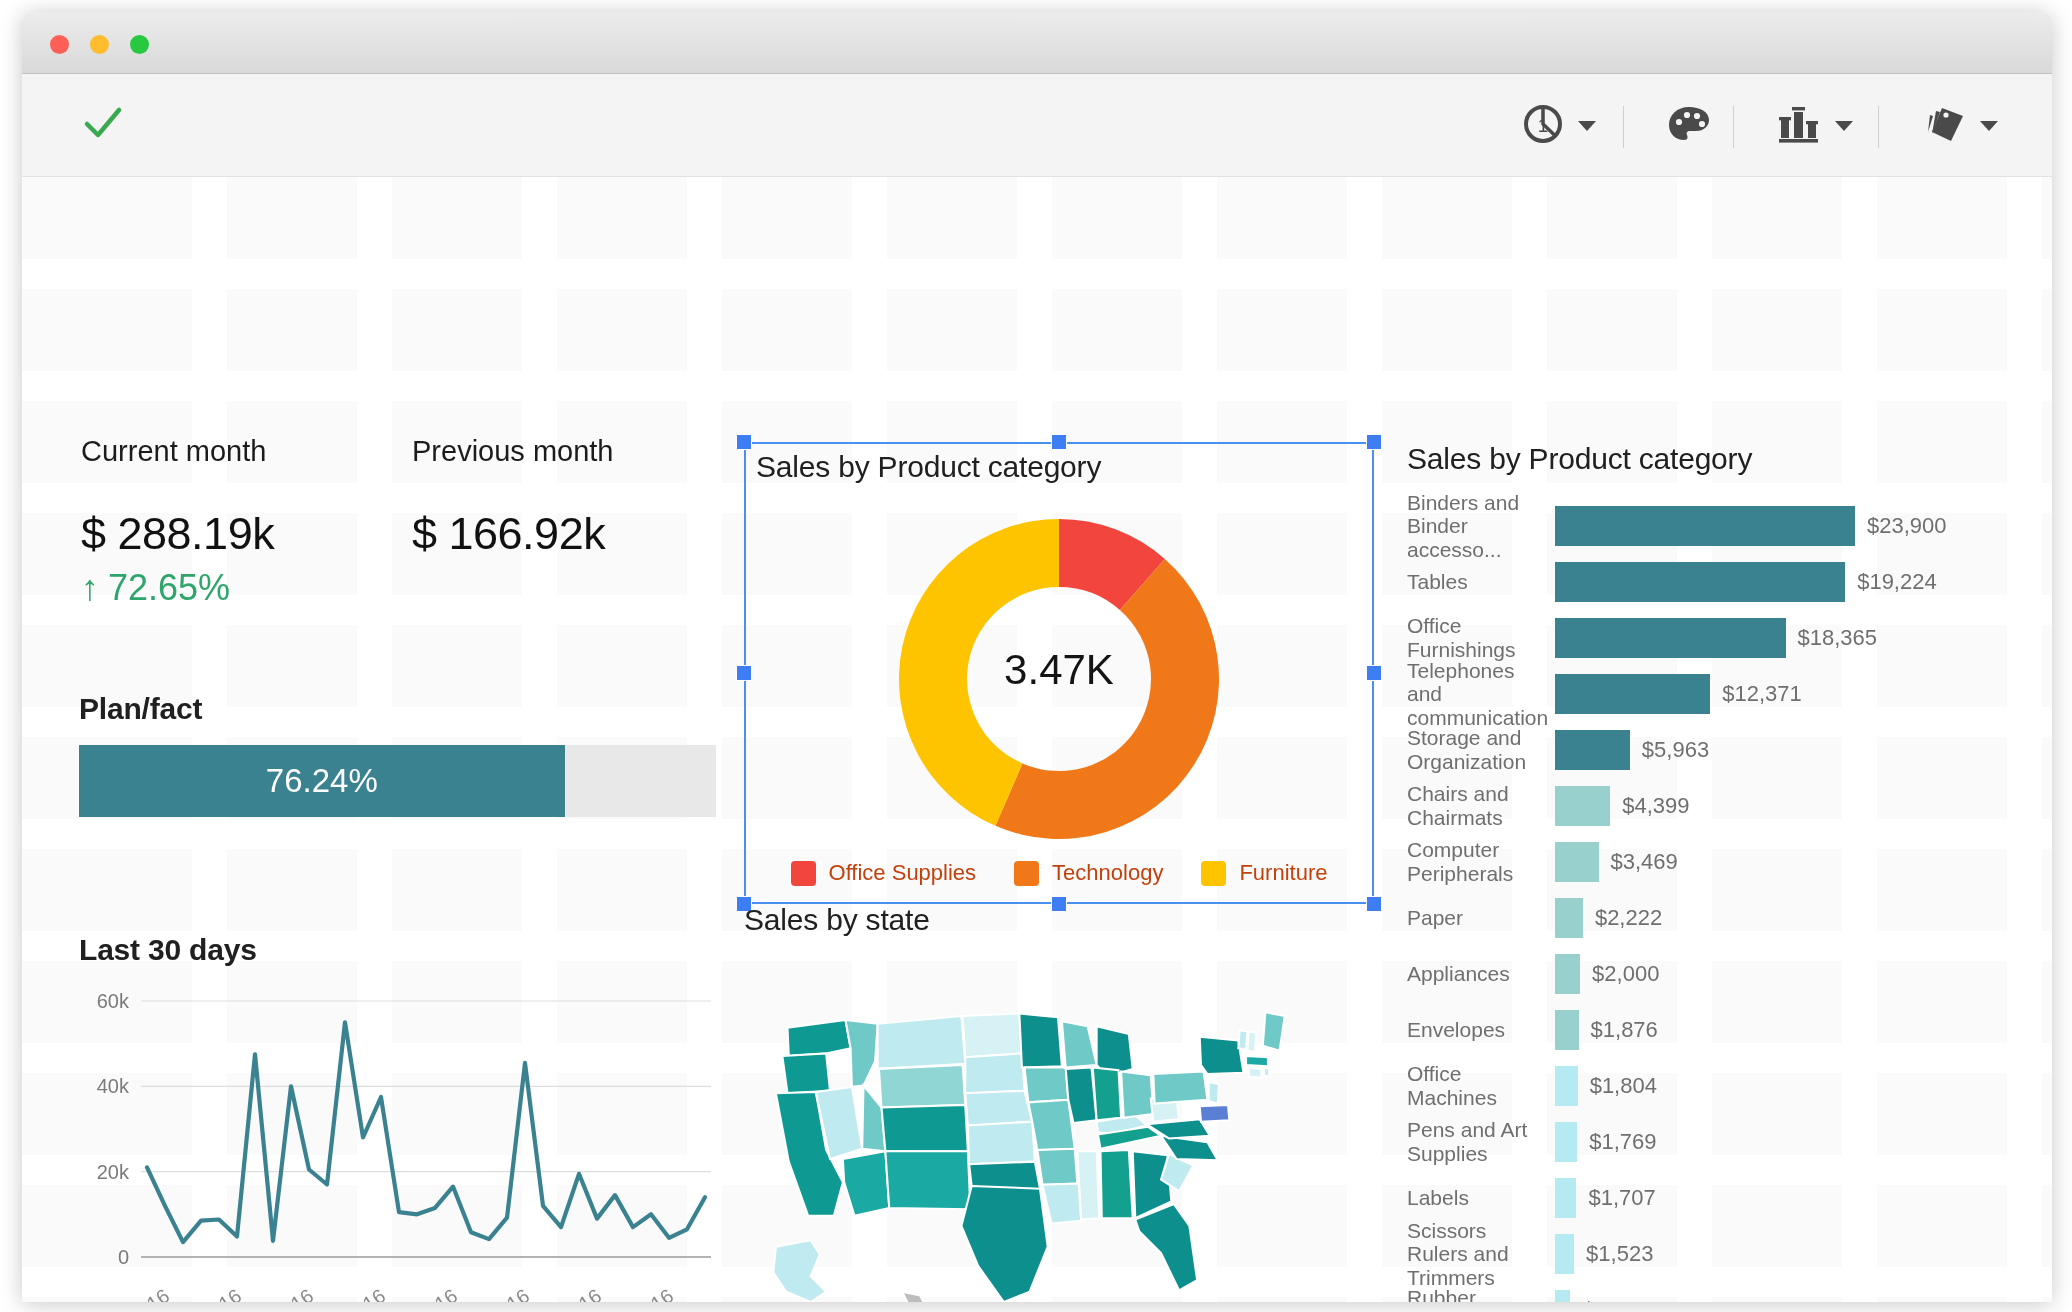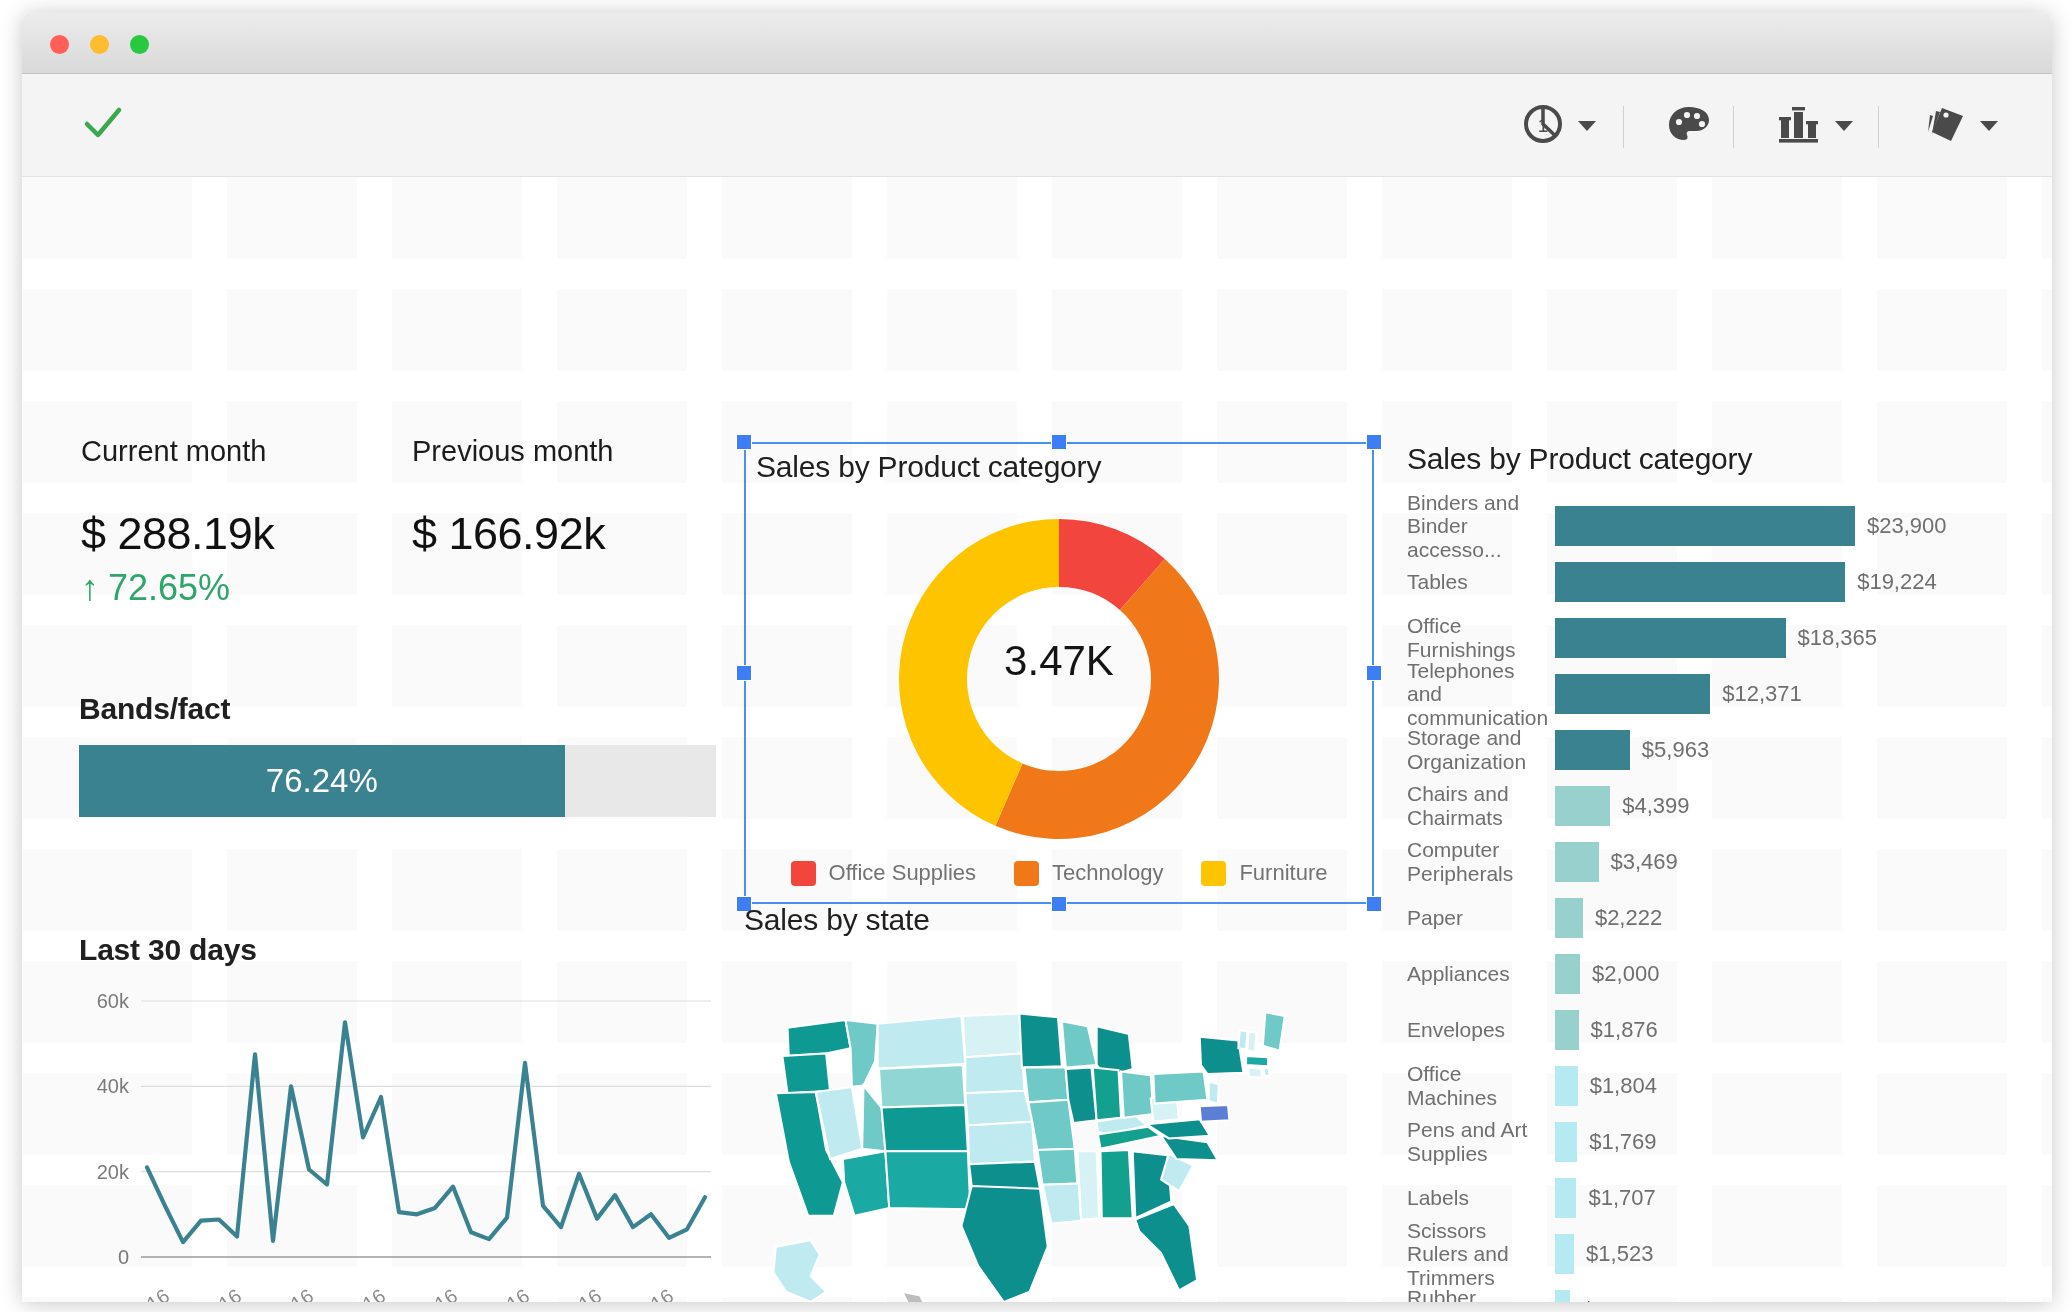--- a/index.html
+++ b/index.html
@@ -123,30 +123,30 @@
     width: 630px; height: 462px;
   }
   .sel-border { position: absolute; background: #4a90f0; }
   .sel-handle {
     position: absolute; width: 16px; height: 16px;
     background: #3d7ef5; border: 1px solid #fff;
   }
   #donut-title { position: absolute; left: 12px; top: 8px; }
   #donut-svg { position: absolute; left: 130px; top: 52px; }
   #donut-center {
-    position: absolute; left: 0; right: 0; top: 195px;
+    position: absolute; left: 0; right: 0; top: 204px;
     text-align: center; font-size: 42px; color: #141414; font-weight: 400;
   }
   #donut-legend {
     position: absolute; left: 0; right: 0; bottom: 18px;
     display: flex; justify-content: center; align-items: center; gap: 38px;
   }
   .legend-item { display: flex; align-items: center; gap: 13px; }
   .legend-swatch { width: 25px; height: 25px; border-radius: 4px; }
-  .legend-label { font-size: 22px; color: #737373; }
+  .legend-label { font-size: 22px; color: #c2410c; }
 
   
   #map-title { position: absolute; left: 722px; top: 726px; }
   #map-svg { position: absolute; left: 726px; top: 812px; }
 
   
   #barlist { position: absolute; left: 1385px; top: 265px; width: 630px; }
   #barlist-title { margin-bottom: 26px; }
   .bar-row {
     display: flex; align-items: center;
@@ -249,21 +249,21 @@
     <div id="kpi-previous">
       <div class="kpi-label">Previous month</div>
       <div class="kpi-value">$ 166.92k</div>
     </div>
 
     <div id="kpi-delta">
       <span>↑</span>
       <span>72.65%</span>
     </div>
 
-    <div id="planfact-title" class="widget-title">Bands/fact</div>
+    <div id="planfact-title" class="widget-title">Plan/fact</div>
     <div id="planfact-bar">
       <div id="planfact-fill" style="width: 76.24%; text-align: right;">
         <span id="planfact-value">76.24%</span>
       </div>
     </div>
 
     <div id="line-title" class="widget-title">Last 30 days</div>
     <svg id="line-chart" viewBox="0 0 640 300">
       <g id="line-gridlines">
           <line x1="62" x2="632" y1="270" y2="270" stroke="#9a9a9a" stroke-width="1.6"></line>

